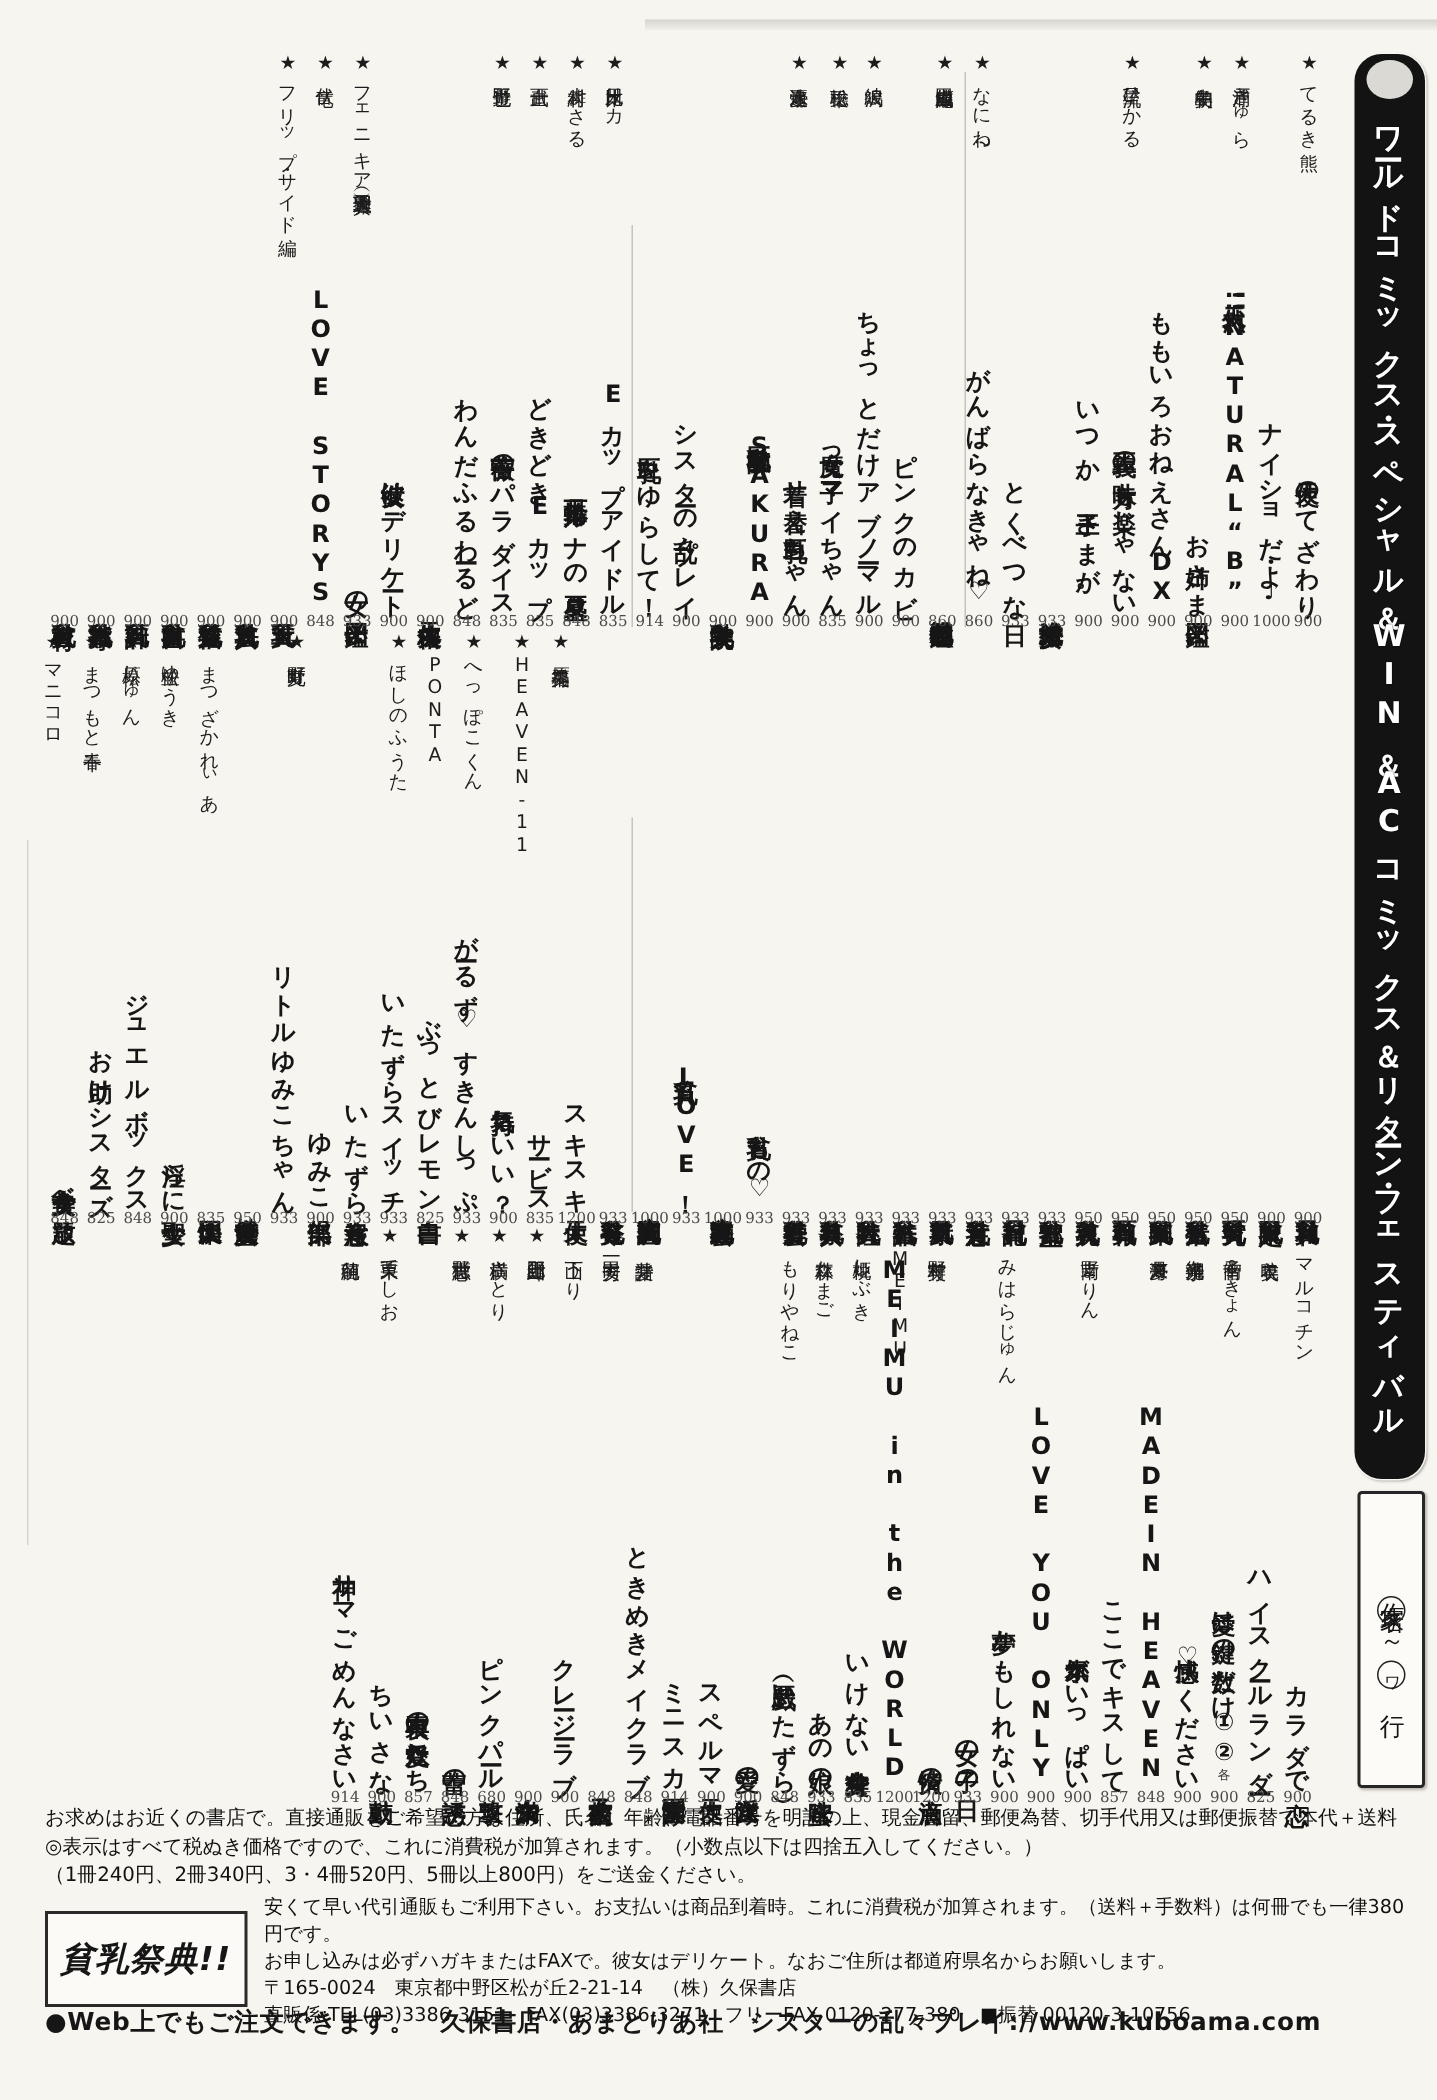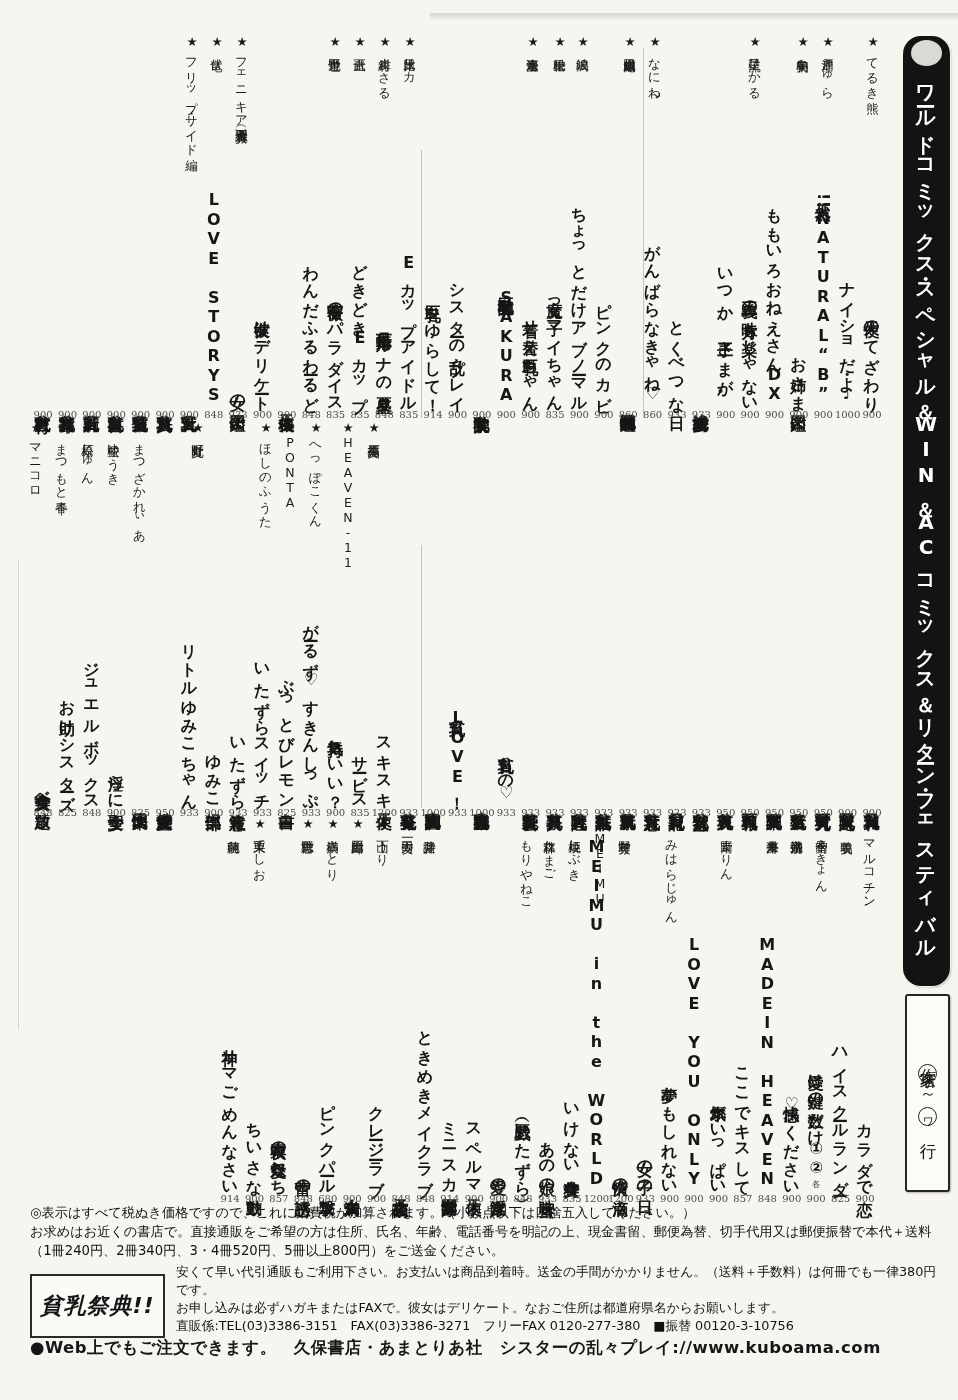--- a/index.html
+++ b/index.html
@@ -530,29 +530,30 @@
   <div id="banner">
     <div id="banner-cap"></div>
     <div id="banner-text">ワールドコミックス・スペシャル＆<span class="up">WIN</span>＆<span class="up">AC</span>コミックス＆リターン・フェスティバル</div>
   </div>
 
   <div id="index-box">
     <div id="index-text"><span>作家名</span><span class="circ">タ</span><span>～</span><span class="circ">ワ</span><span>行</span></div>
   </div>
 
   <div id="tax-note">
+    <div>お求めはお近くの書店で。直接通販をご希望の方は住所、氏名、年齢、電話番号を明記の上、現金書留、郵便為替、切手代用又は郵便振替で本代＋送料</div>
     <div>◎表示はすべて税ぬき価格ですので、これに消費税が加算されます。（小数点以下は四捨五入してください。）</div>
-    <div>お求めはお近くの書店で。直接通販をご希望の方は住所、氏名、年齢、電話番号を明記の上、現金書留、郵便為替、切手代用又は郵便振替で本代＋送料</div>
     <div>（1冊240円、2冊340円、3・4冊520円、5冊以上800円）をご送金ください。</div>
   </div>
 
   <div id="delivery-box">
     <span>貧乳祭典!!</span>
   </div>
   <div id="delivery-lines">
-    <div>安くて早い代引通販もご利用下さい。お支払いは商品到着時。送金の手間がかかりません。（送料＋手数料）は何冊でも一律380円です。</div>
+    <div>安くて早い代引通販もご利用下さい。お支払いは商品到着時。これに消費税が加算されます。（送料＋手数料）は何冊でも一律380円です。</div>
     <div>お申し込みは必ずハガキまたはFAXで。彼女はデリケート。なおご住所は都道府県名からお願いします。</div>
+    <div>〒165-0024　東京都中野区松が丘2-21-14　（株）久保書店</div>
     <div>直販係:TEL(03)3386-3151　FAX(03)3386-3271　フリーFAX 0120-277-380　■振替 00120-3-10756</div>
   </div>
 
   <div id="web-line">●Web上でもご注文できます。　久保書店・あまとりあ社　シスターの乱々プレイ://www.kuboama.com</div>
 
 </div>
 
 </body></html>

